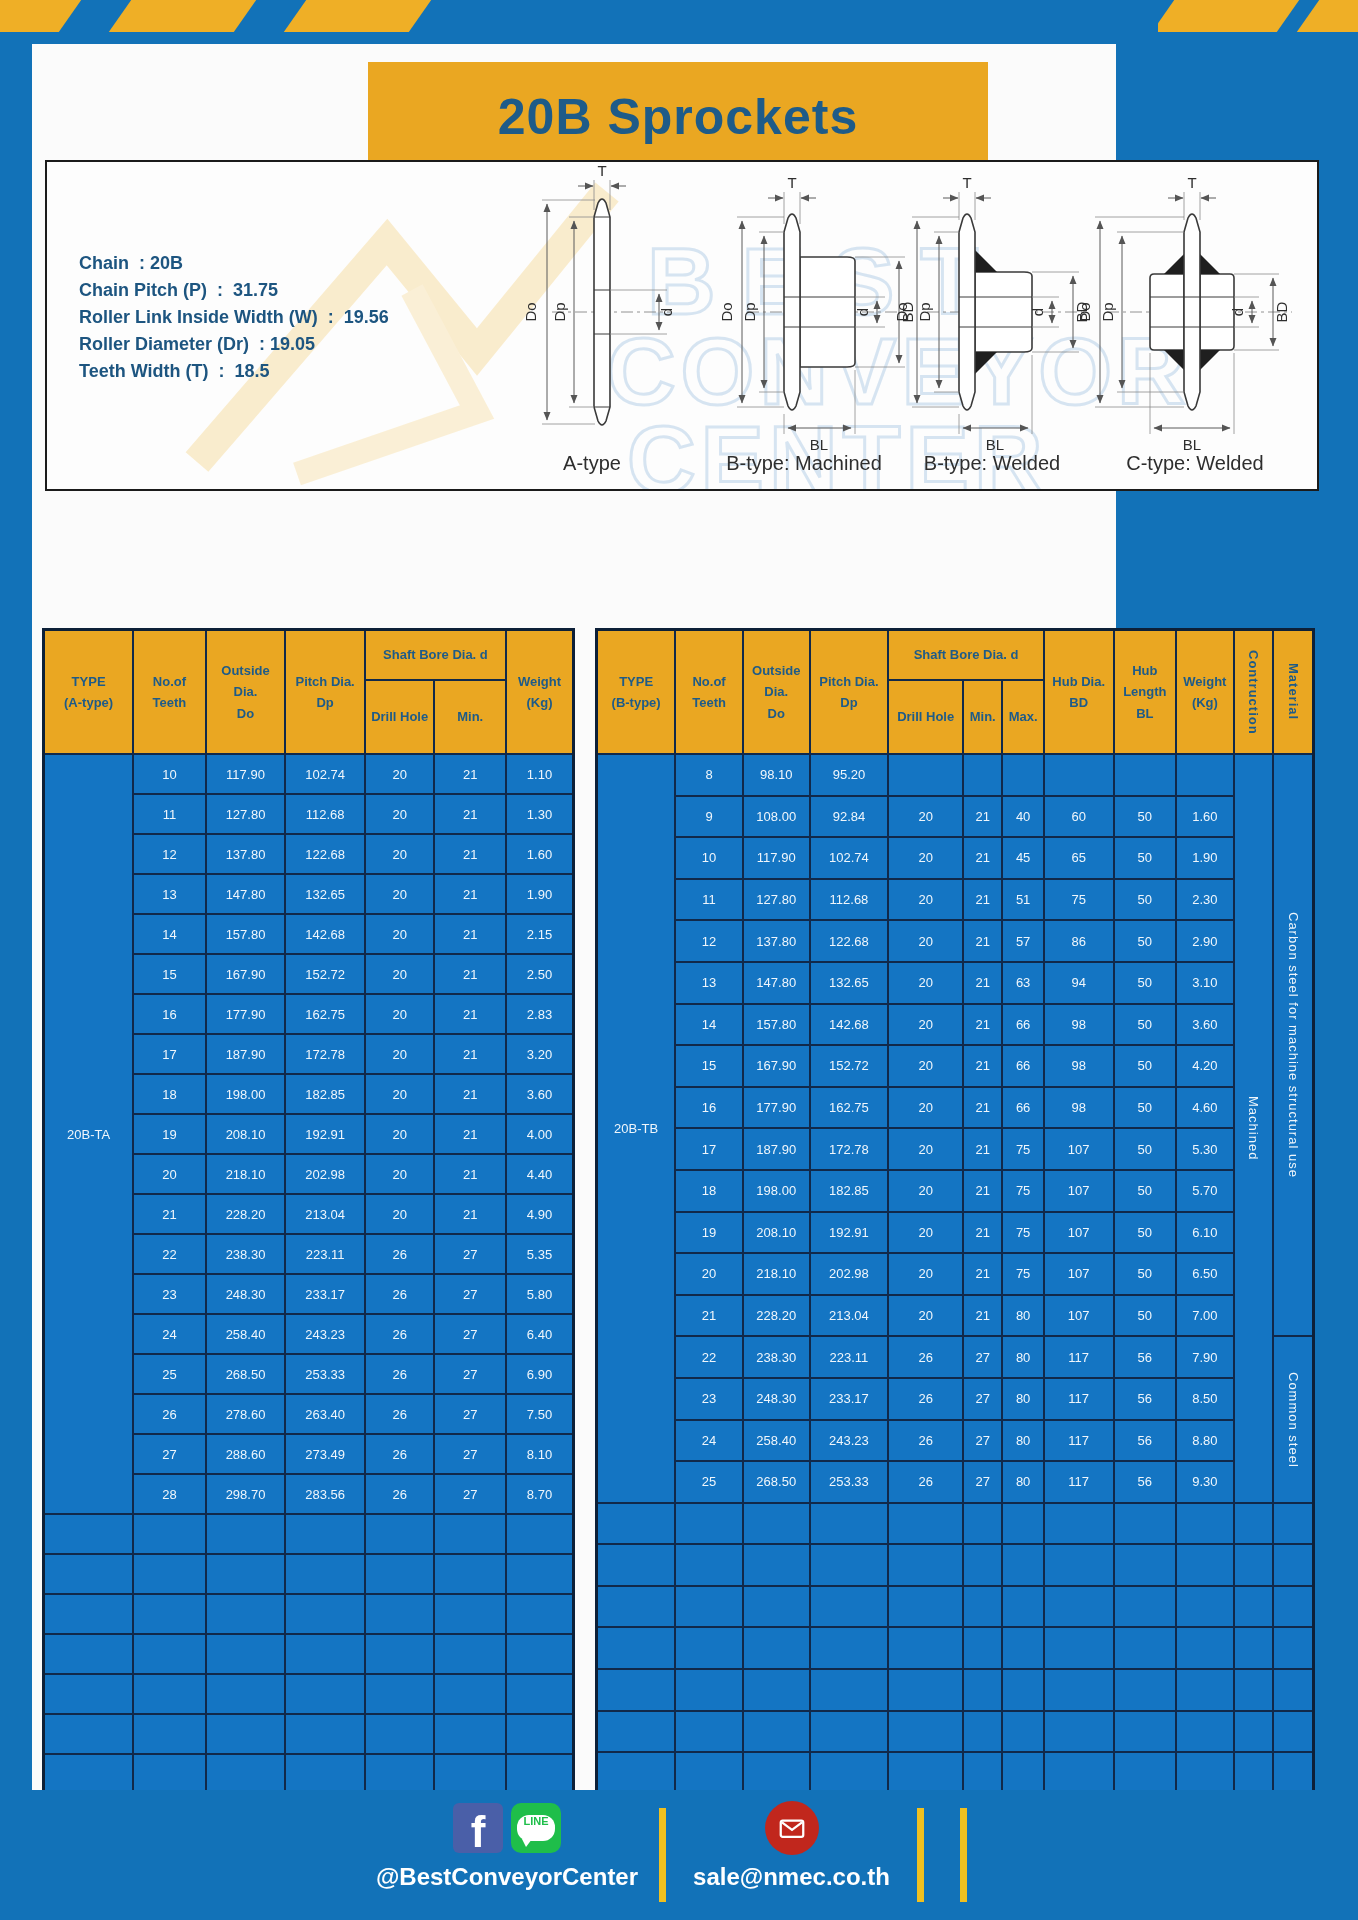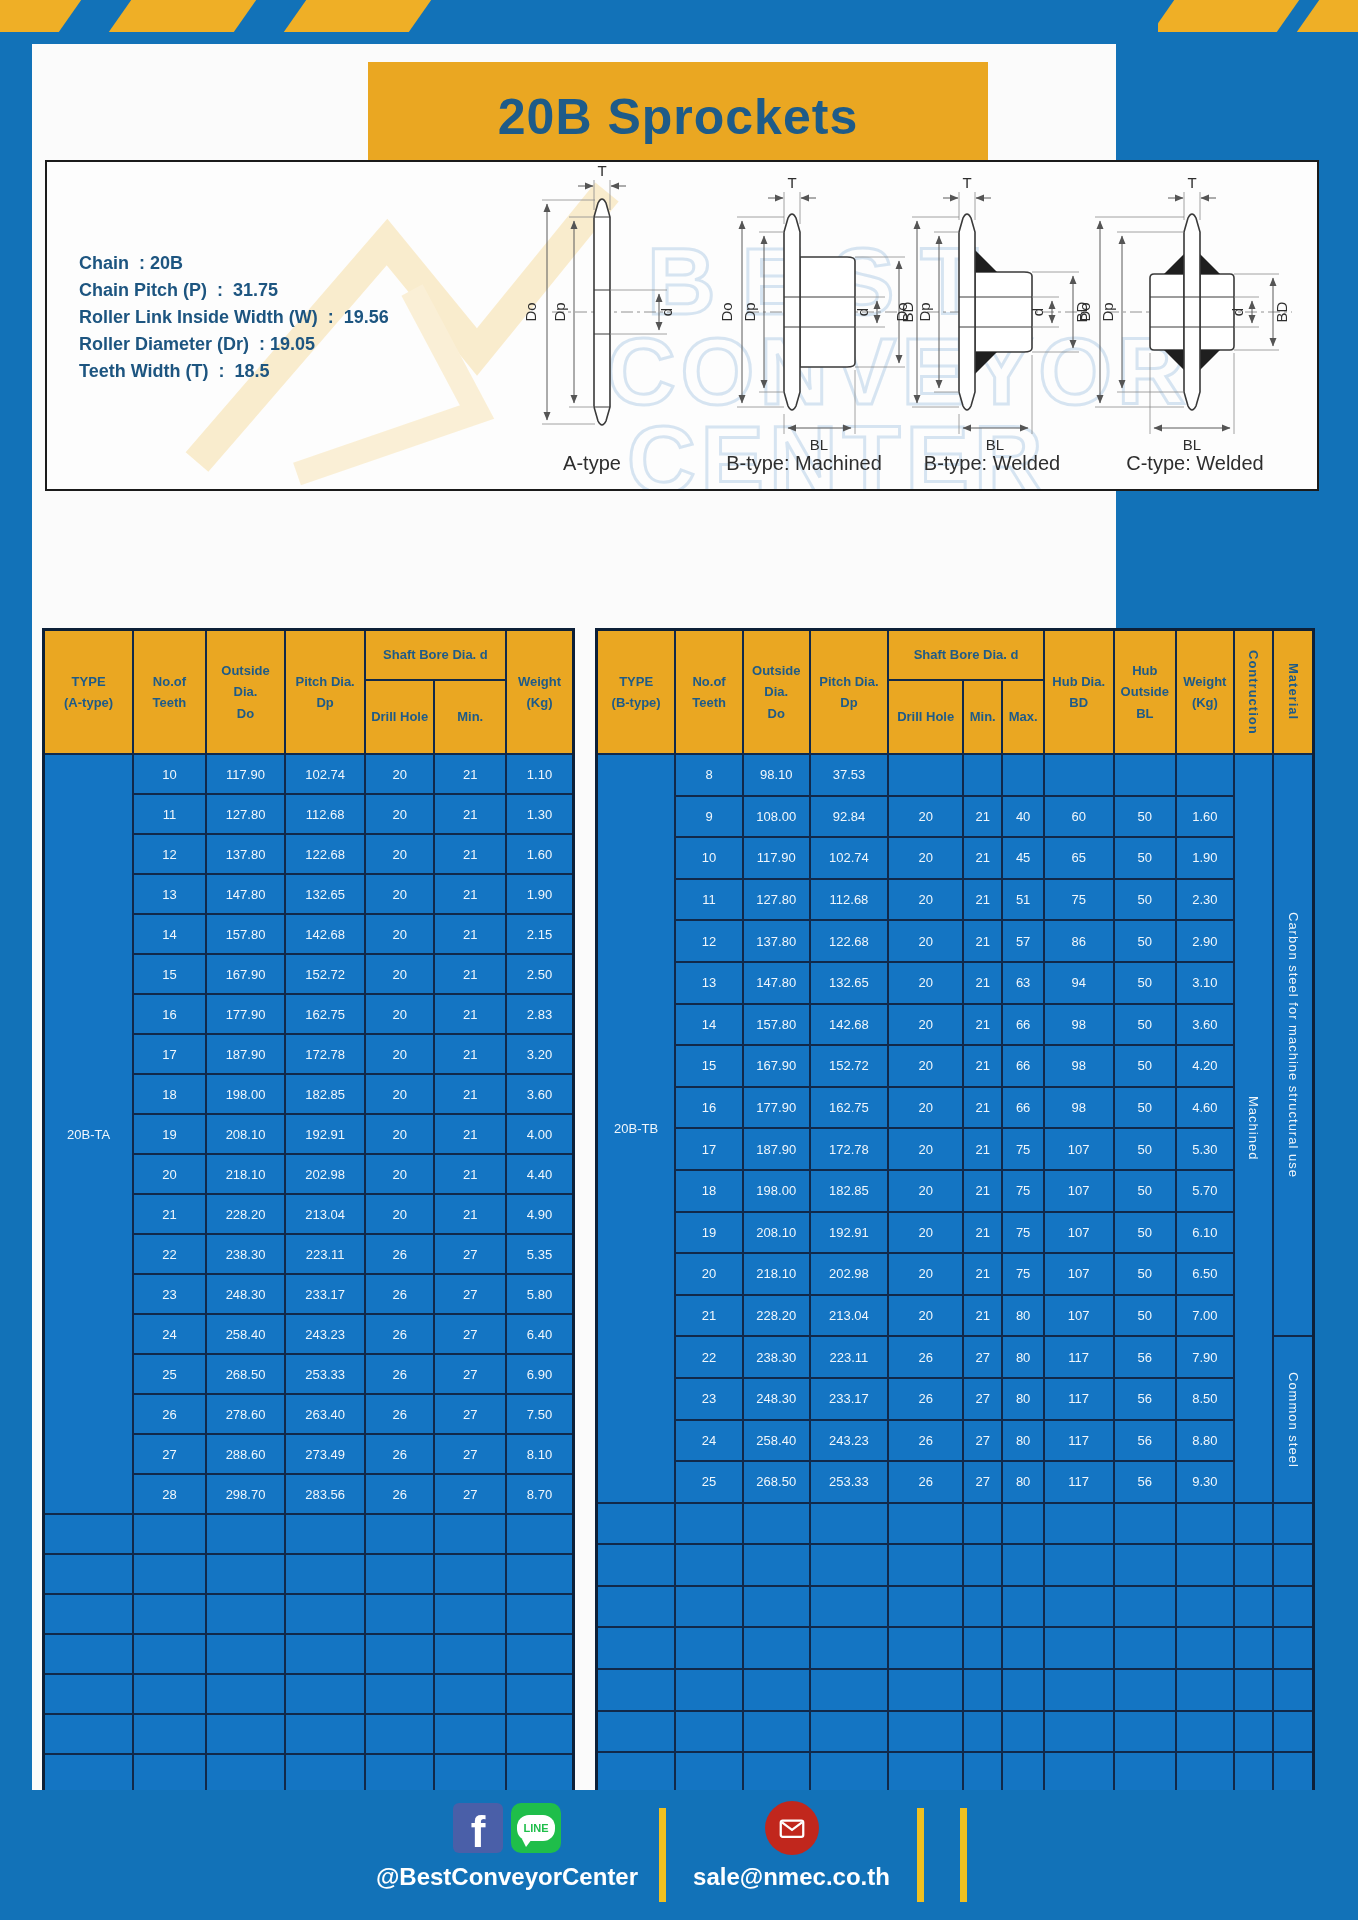--- a/index.html
+++ b/index.html
@@ -60,21 +60,21 @@
   .f-sec { display:flex; flex-direction:column; align-items:center; justify-content:flex-start; height:116px; }
   .f-ic-row { height:62px; display:flex; align-items:center; gap:8px; }
   .f-text { color:#FFFFFF; font-size:24px; font-weight:bold; margin-top:4px; white-space:nowrap; }
   .f-div { width:7px; height:94px; background:#F0C020; margin:0 18px; }
   .sec-fb { width:268px; } .sec-mail { width:215px; } .sec-web { width:372px; } .sec-ph { width:330px; }
   .fb-icon { width:50px; height:50px; background:#4A5FA8; border-radius:6px; display:flex;
     align-items:flex-end; justify-content:center; color:#fff; font-size:44px; font-weight:bold; line-height:0.95; }
   .line-icon { width:50px; height:50px; background:#1FBE4A; border-radius:10px; display:flex;
     align-items:center; justify-content:center; position:relative; }
   .line-bubble { width:38px; height:26px; background:#fff; border-radius:12px; display:flex;
-    align-items:center; justify-content:center; color:#1FBE4A; font-size:11px; font-weight:bold; position:relative; }
+    justify-content:center; color:#1FBE4A; font-size:11px; font-weight:bold; position:relative; }
   .line-bubble::after { content:""; position:absolute; left:5px; bottom:-6px; width:0; height:0;
     border-left:4px solid transparent; border-right:6px solid transparent; border-top:8px solid #fff; }
   .circ { border-radius:50%; display:flex; align-items:center; justify-content:center; }
   .mail-icon  { width:54px; height:54px; background:#C1271D; }
   .globe-icon { width:54px; height:54px; background:#42A8DE; }
   .phone-icon { width:54px; height:54px; background:#F1C434; }
 </style>
 </head>
 <body>
 
@@ -531,39 +531,39 @@
 Teeth</th>
           <th rowspan="2">Outside
 Dia.
 Do</th>
           <th rowspan="2">Pitch Dia.
 Dp</th>
           <th colspan="3">Shaft Bore Dia. d</th>
           <th rowspan="2">Hub Dia.
 BD</th>
           <th rowspan="2">Hub
-Outside
+Length
 BL</th>
           <th rowspan="2">Weight
 (Kg)</th>
           <th rowspan="2" class="vert">Contruction</th>
           <th rowspan="2" class="vert">Material</th>
         </tr>
         <tr class="hrow2">
           <th>Drill Hole</th>
           <th>Min.</th>
           <th>Max.</th>
         </tr>
       </thead>
       <tbody id="right-body">
           <tr>
             <td rowspan="18" class="type-cell">20B-TB</td>
             <td class="num-cell">8</td>
             <td class="num-cell">98.10</td>
-            <td class="num-cell">37.53</td>
+            <td class="num-cell">95.20</td>
             <td class="num-cell"></td>
             <td class="num-cell"></td>
             <td class="num-cell"></td>
             <td class="num-cell"></td>
             <td class="num-cell"></td>
             <td class="num-cell"></td>
             <td rowspan="18" class="vert-cell">Machined</td>
             <td rowspan="14" class="vert-cell">Carbon steel for machine structural use</td>
           </tr>
           <tr>

